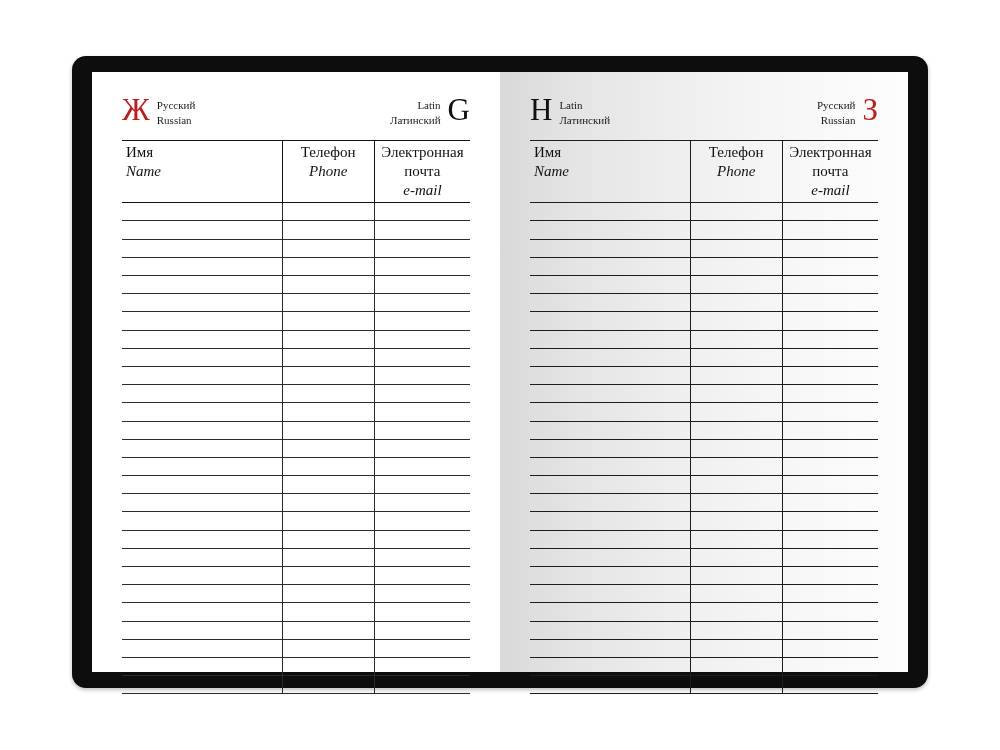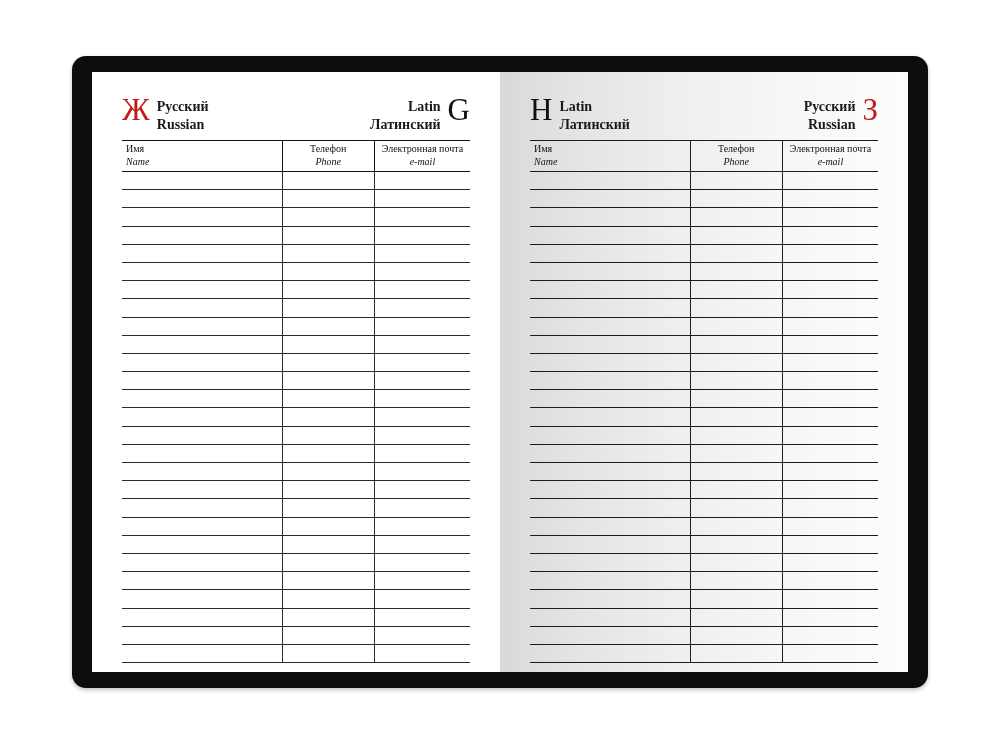--- a/index.html
+++ b/index.html
@@ -71,25 +71,24 @@
     font-family: "Liberation Serif", serif;
     font-size: 31px;
     line-height: 1;
     font-weight: normal;
   }
 
   .letter-red { color: #c01a1a; }
   .letter-black { color: #111111; }
 
   .lang-block {
-    font-size: 14px;
+    font-size: 11px;
     line-height: 1.32;
     color: #1a1a1a;
     padding-top: 4px;
-    font-weight: bold;
   }
 
   .lang-left { text-align: left; padding-left: 7px; }
   .lang-right { text-align: right; padding-right: 7px; }
 
   .hdr-group { display: flex; align-items: flex-start; }
 
   
   table.entries {
     width: 100%;
@@ -100,21 +99,21 @@
 
   table.entries col.c-name  { width: 46%; }
   table.entries col.c-phone { width: 26.5%; }
   table.entries col.c-mail  { width: 27.5%; }
 
   table.entries thead th {
     border-top: 1.6px solid #111;
     border-bottom: 1px solid #111;
     border-left: 1px solid #111;
     font-weight: normal;
-    font-size: 10px;
+    font-size: 15px;
     line-height: 1.25;
     padding: 2px 3px 3px 3px;
     color: #111;
     height: 23px;
     vertical-align: top;
   }
 
   table.entries thead th.th-name {
     border-left: none;
     text-align: left;

